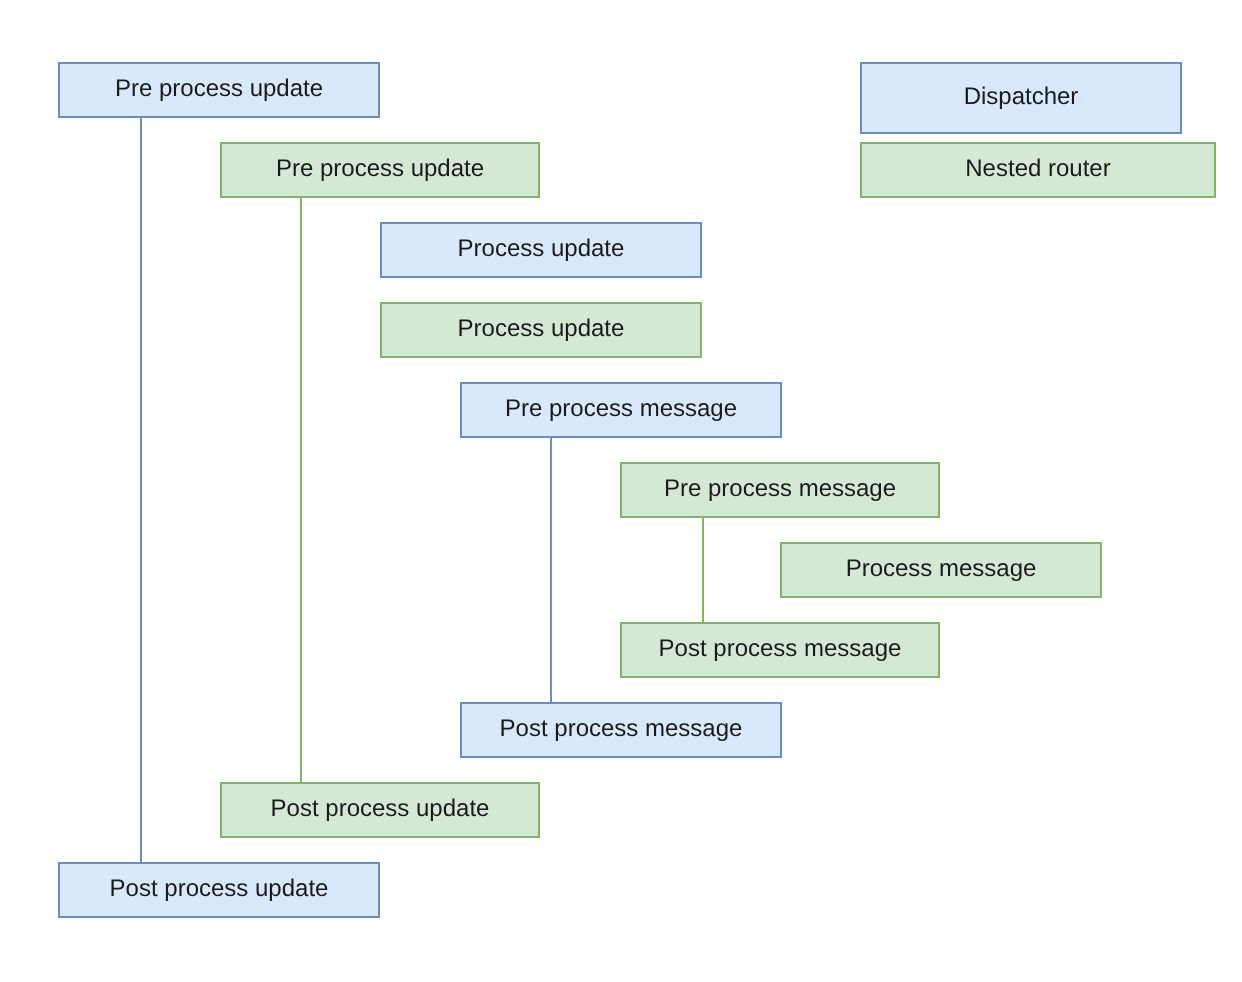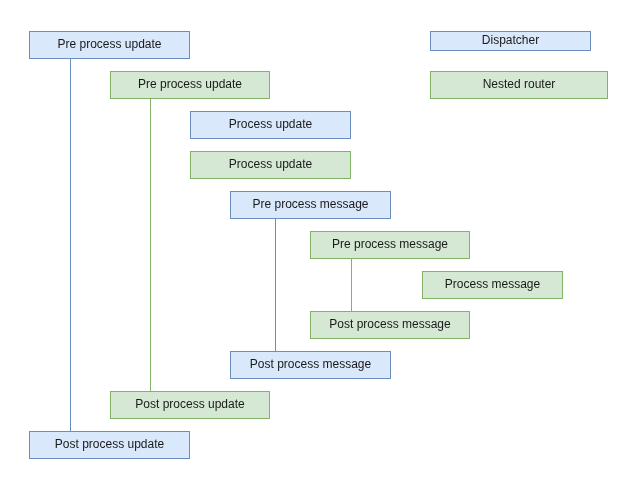--- a/index.html
+++ b/index.html
@@ -73,34 +73,34 @@
     </div>
     <div class="node router" style="left: 190px; top: 151px; width: 161px; height: 28px;">
       <span>Process update</span>
     </div>
     <div class="node dispatcher" style="left: 230px; top: 191px; width: 161px; height: 28px;">
       <span>Pre process message</span>
     </div>
     <div class="node router" style="left: 310px; top: 231px; width: 160px; height: 28px;">
       <span>Pre process message</span>
     </div>
-    <div class="node router" style="left: 390px; top: 271px; width: 141px; height: 28px; margin-left: 32px;">
+    <div class="node router" style="left: 390px; top: 271px; width: 161px; height: 28px;">
       <span>Process message</span>
     </div>
     <div class="node router" style="left: 310px; top: 311px; width: 160px; height: 28px;">
       <span>Post process message</span>
     </div>
     <div class="node dispatcher" style="left: 230px; top: 351px; width: 161px; height: 28px;">
       <span>Post process message</span>
     </div>
     <div class="node router" style="left: 110px; top: 391px; width: 160px; height: 28px;">
       <span>Post process update</span>
     </div>
     <div class="node dispatcher" style="left: 29px; top: 431px; width: 161px; height: 28px;">
       <span>Post process update</span>
     </div>
-    <div class="node dispatcher" style="left: 430px; top: 31px; width: 161px; height: 20px;">
+    <div class="node dispatcher" style="left: 430px; top: 31px; width: 161px; height: 36px;">
       <span>Dispatcher</span>
     </div>
     <div class="node router" style="left: 430px; top: 71px; width: 178px; height: 28px;">
       <span>Nested router</span>
     </div>
   </div>
 
 </body></html>

